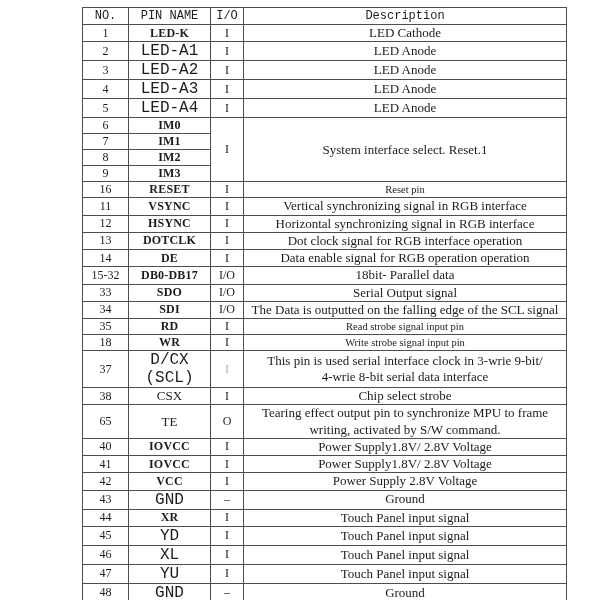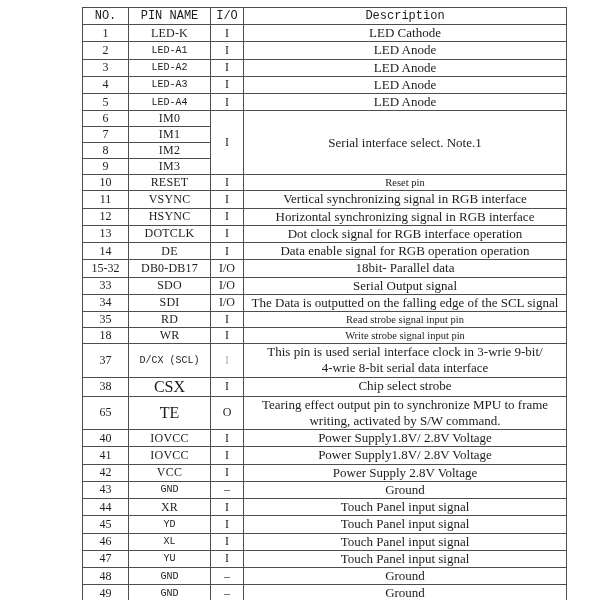--- a/index.html
+++ b/index.html
@@ -43,31 +43,31 @@
     font-size: 12px;
     letter-spacing: 0px;
   }
   tbody tr.tall { height: 33px; }
   td.no-cell {
     font-family: "Liberation Serif", "DejaVu Serif", serif;
     font-size: 12px;
   }
   td.pin-cell.bold {
     font-family: "Liberation Serif", "DejaVu Serif", serif;
-    font-weight: normal;
+    font-weight: bold;
     font-size: 12px;
     letter-spacing: 0.2px;
   }
   td.pin-cell.serif {
     font-family: "Liberation Serif", "DejaVu Serif", serif;
-    font-size: 16px;
+    font-size: 13px;
   }
   td.pin-cell.mono {
     font-family: "Liberation Mono", "DejaVu Sans Mono", monospace;
-    font-size: 10px;
+    font-size: 16px;
   }
   td.io-cell {
     font-family: "Liberation Serif", "DejaVu Serif", serif;
     font-size: 12px;
   }
   td.io-cell.muted { color: var(--muted, #b3b3b3); }
   td.desc-cell {
     font-family: "Liberation Serif", "DejaVu Serif", serif;
     font-size: 13px;
     text-align: left;
@@ -125,36 +125,36 @@
         <tr>
           <td class="no-cell">5</td>
           <td class="pin-cell mono">LED-A4</td>
           <td class="io-cell">I</td>
           <td class="desc-cell">LED Anode</td>
         </tr>
         <tr>
           <td class="no-cell">6</td>
           <td class="pin-cell bold">IM0</td>
           <td class="io-cell" rowspan="4">I</td>
-          <td class="desc-cell" rowspan="4">Serial interface select. Note.1</td>
+          <td class="desc-cell" rowspan="4">System interface select. Reset.1</td>
         </tr>
         <tr>
           <td class="no-cell">7</td>
           <td class="pin-cell bold">IM1</td>
         </tr>
         <tr>
           <td class="no-cell">8</td>
           <td class="pin-cell bold">IM2</td>
         </tr>
         <tr>
           <td class="no-cell">9</td>
           <td class="pin-cell bold">IM3</td>
         </tr>
         <tr>
-          <td class="no-cell">10</td>
+          <td class="no-cell">16</td>
           <td class="pin-cell bold">RESET</td>
           <td class="io-cell">I</td>
           <td class="desc-cell small">Reset pin</td>
         </tr>
         <tr>
           <td class="no-cell">11</td>
           <td class="pin-cell bold">VSYNC</td>
           <td class="io-cell">I</td>
           <td class="desc-cell">Vertical synchronizing signal in RGB interface</td>
         </tr>

